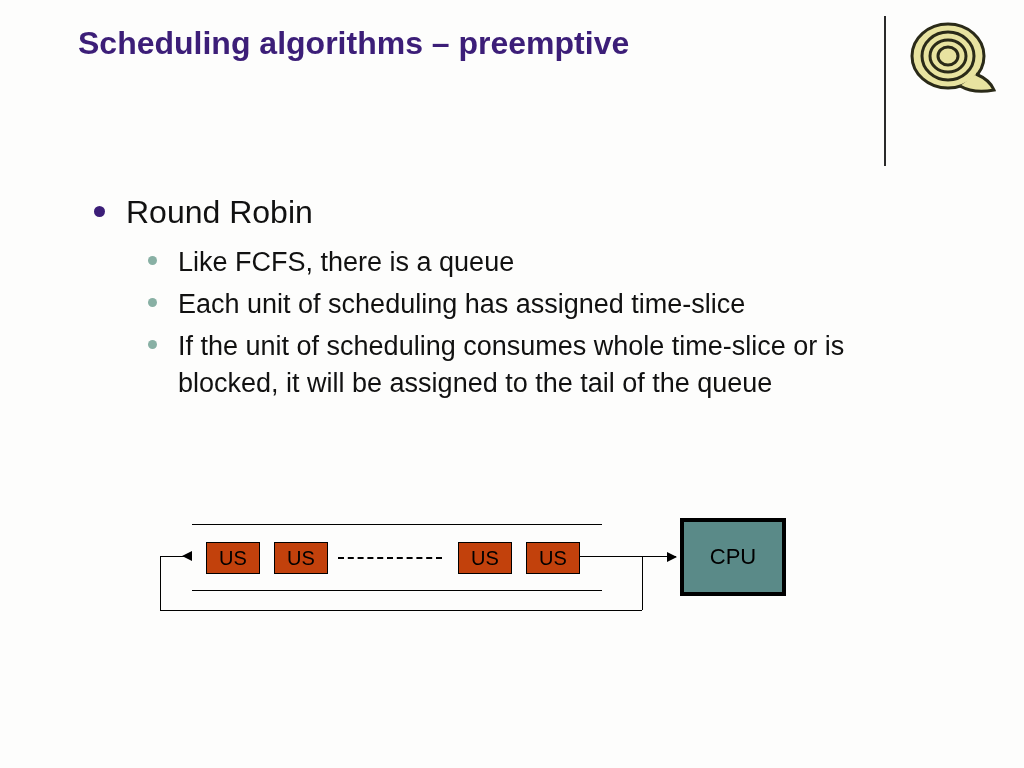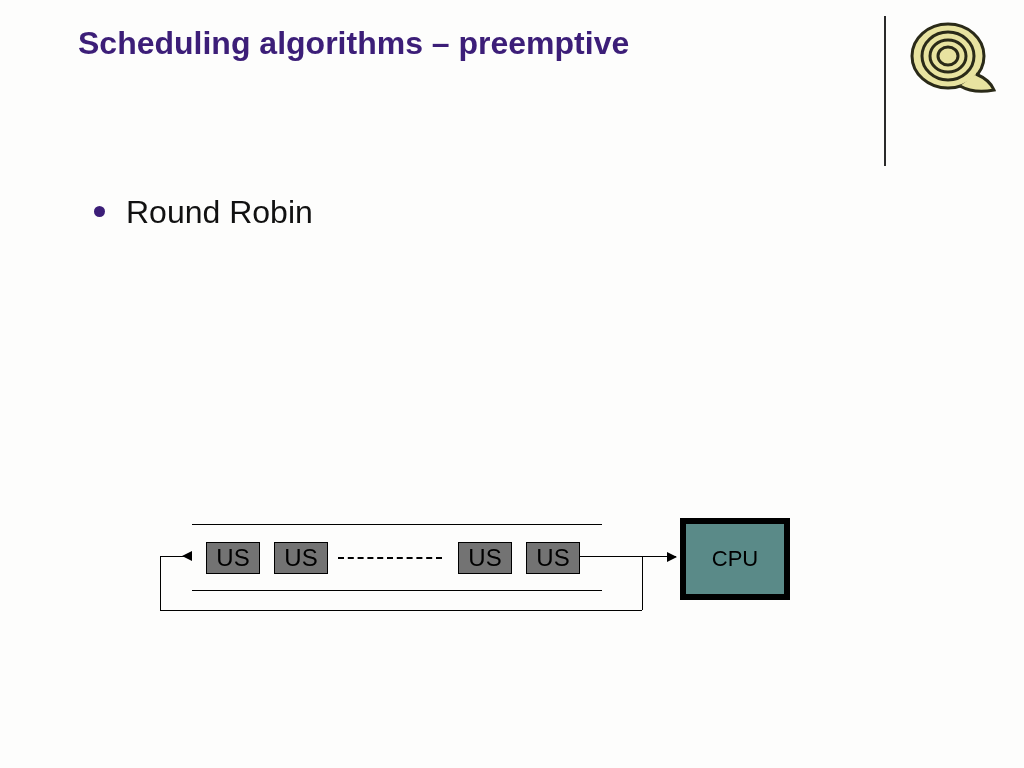--- a/index.html
+++ b/index.html
@@ -107,40 +107,40 @@
     left: 32px;
     top: 66px;
     width: 410px;
     border-top: 1px solid #000;
   }
   .usbox {
     position: absolute;
     top: 18px;
     width: 52px;
     height: 30px;
-    background: #737373;
+    background: #c2410c;
     border: 1px solid #000;
     text-align: center;
     line-height: 30px;
-    font-size: 24px;
+    font-size: 20px;
     color: #000;
   }
   .dashed {
     position: absolute;
     top: 33px;
     border-top: 2px dashed #000;
   }
   .cpu {
     position: absolute;
     left: 520px;
     top: -6px;
     width: 98px;
     height: 70px;
     background: #5a8a88;
-    border: 6px solid #000000;
+    border: 4px solid #000000;
     text-align: center;
     line-height: 70px;
     font-size: 22px;
     color: #000;
   }
   .arrow-right {
     position: absolute;
     top: 32px;
     height: 0;
     border-top: 1px solid #000;
@@ -207,20 +207,25 @@
              M42 38 m-18 0 a18 16 0 1 1 36 0 a18 16 0 1 1 -36 0
              M42 38 m-10 0 a10 9 0 1 0 20 0 a10 9 0 1 0 -20 0" fill="none" stroke="#2a2a18" stroke-width="3"></path>
     <path d="M70 56 q14 6 18 16 q-20 4 -34 -4" fill="#e8e3a0" stroke="#2a2a18" stroke-width="3"></path>
   </svg>
 </div>
 
 <div class="content">
   <ul class="lvl1">
     <li>
       <span>Round Robin</span>
+      <ul class="lvl2">
+        <li>Like FCFS, there is a queue</li>
+        <li>Each unit of scheduling has assigned time-slice</li>
+        <li>If the unit of scheduling consumes whole time-slice or is blocked, it will be assigned to the tail of the queue</li>
+      </ul>
     </li>
   </ul>
 </div>
 
 <div class="diagram">
   <div class="queue-top-line"></div>
   <div class="queue-bot-line"></div>
 
   <div class="feedback-in"></div>
   <div class="arrow-left-head"></div>

